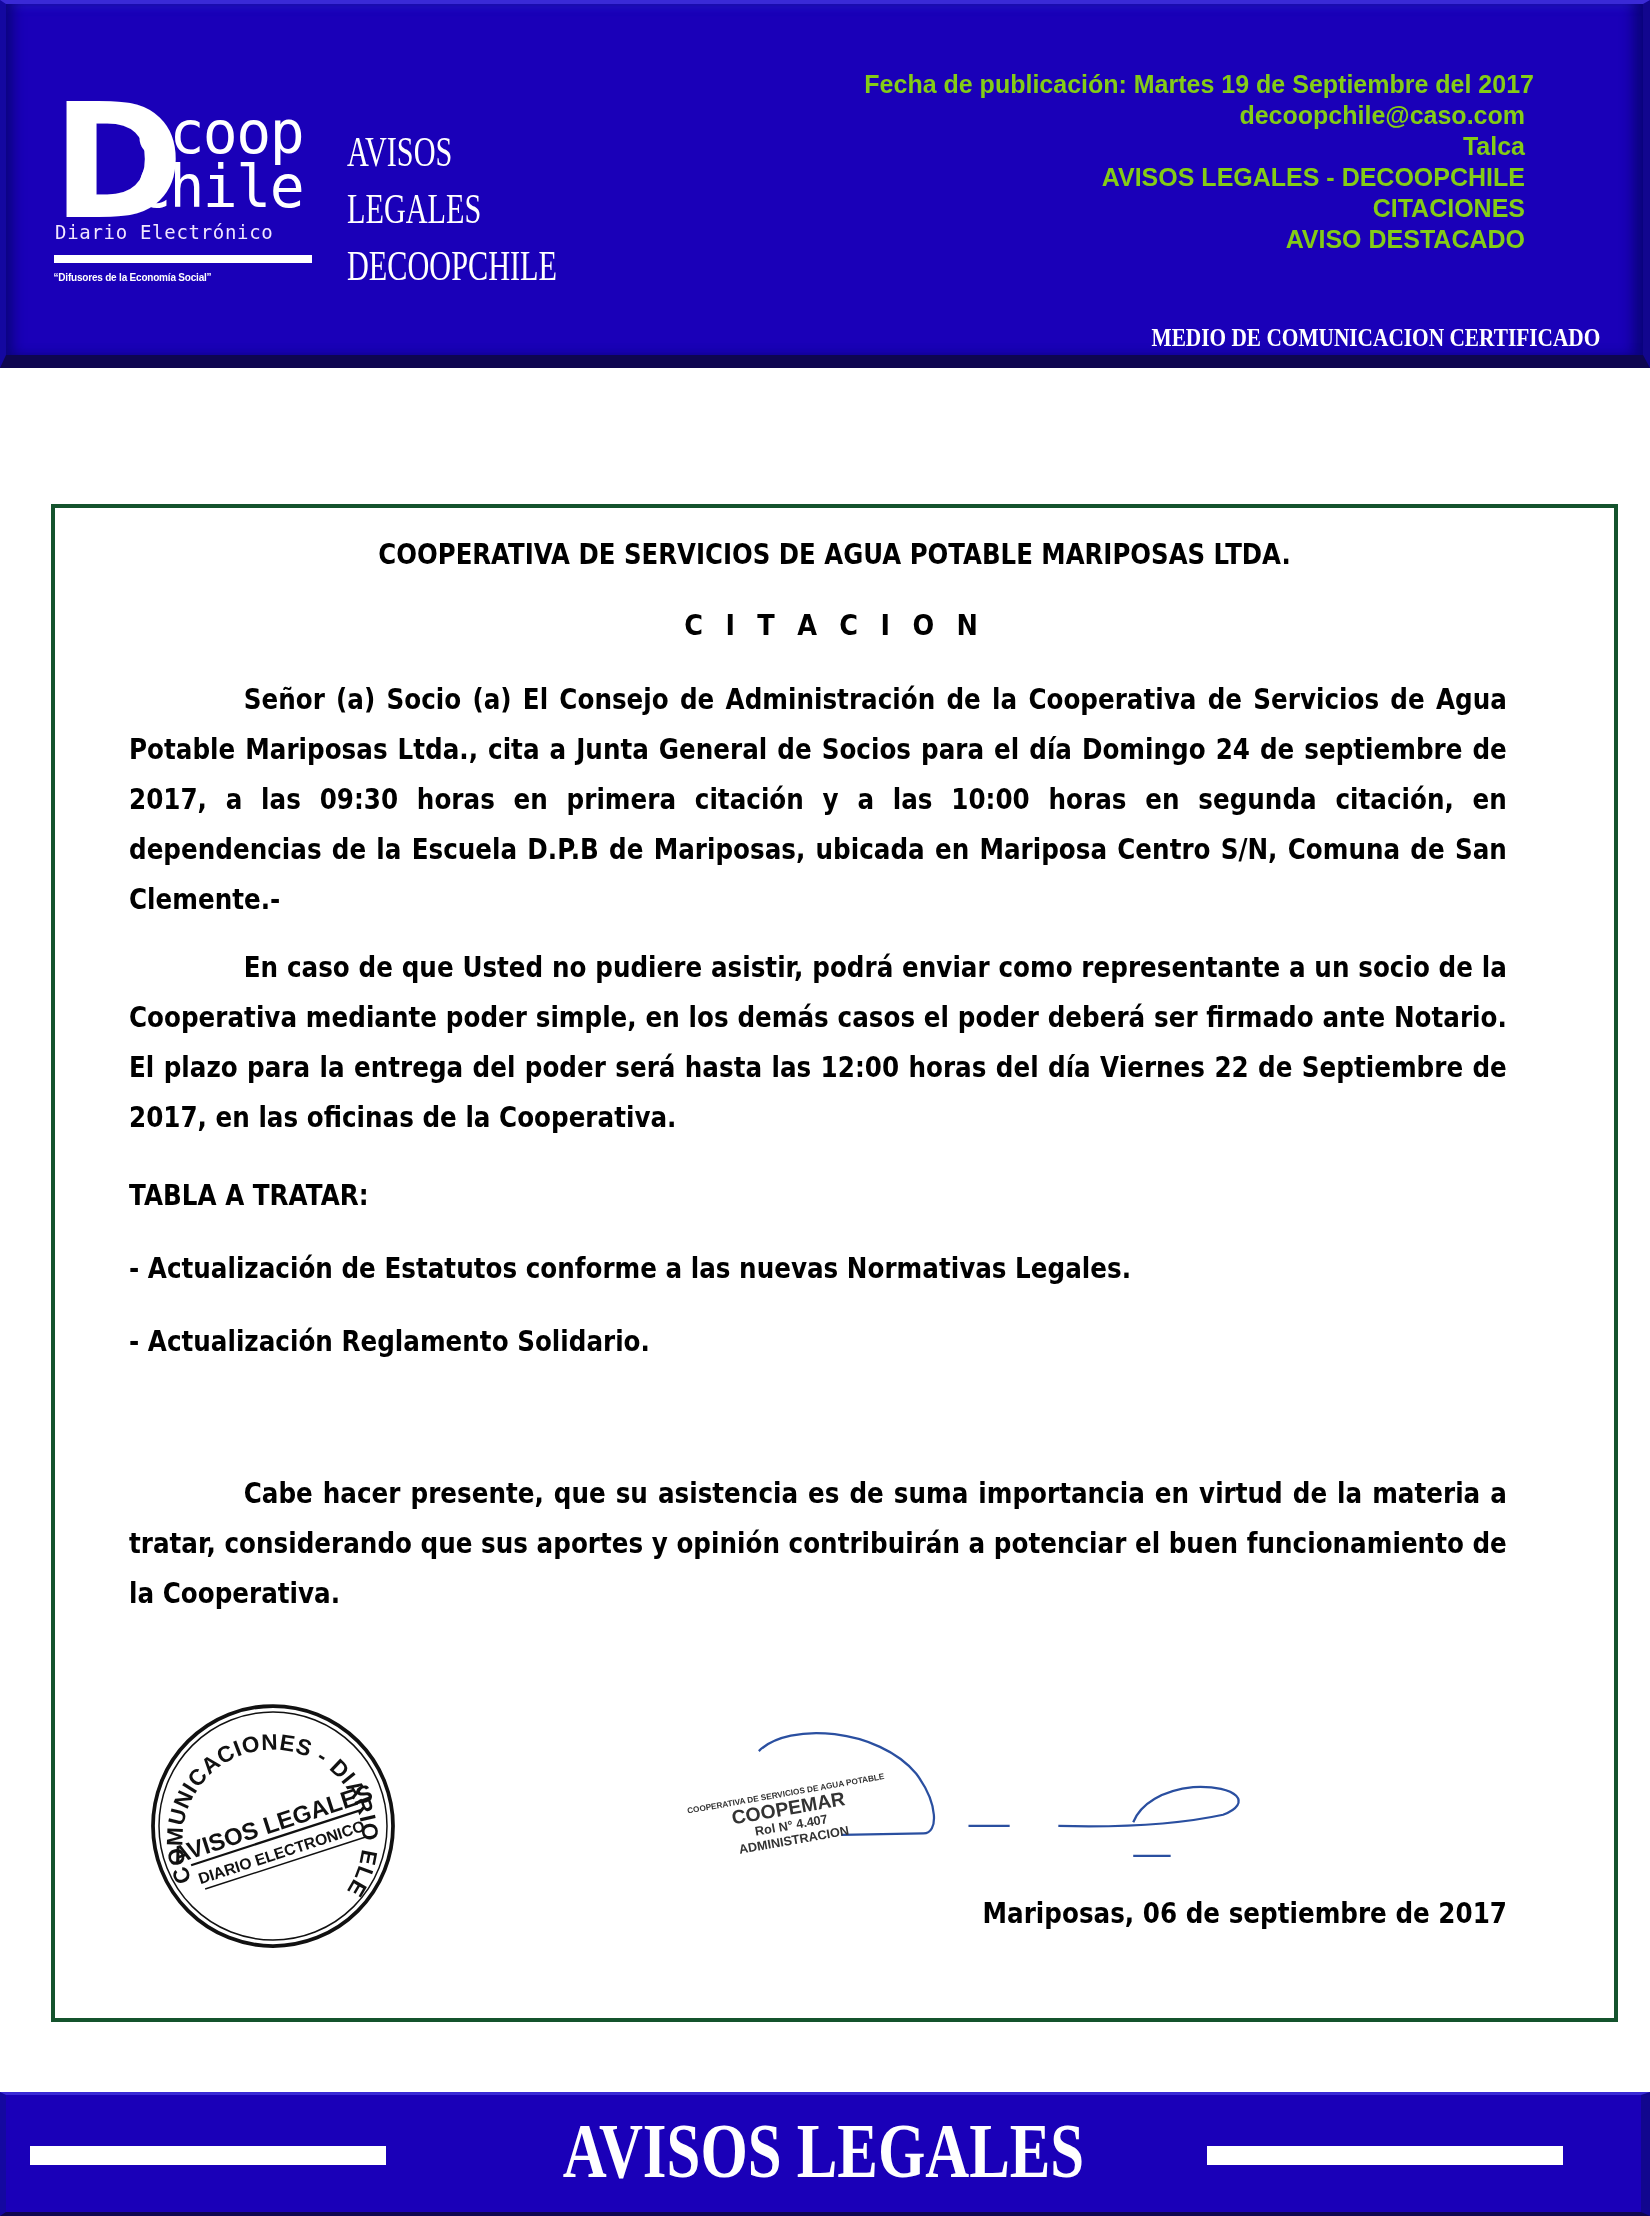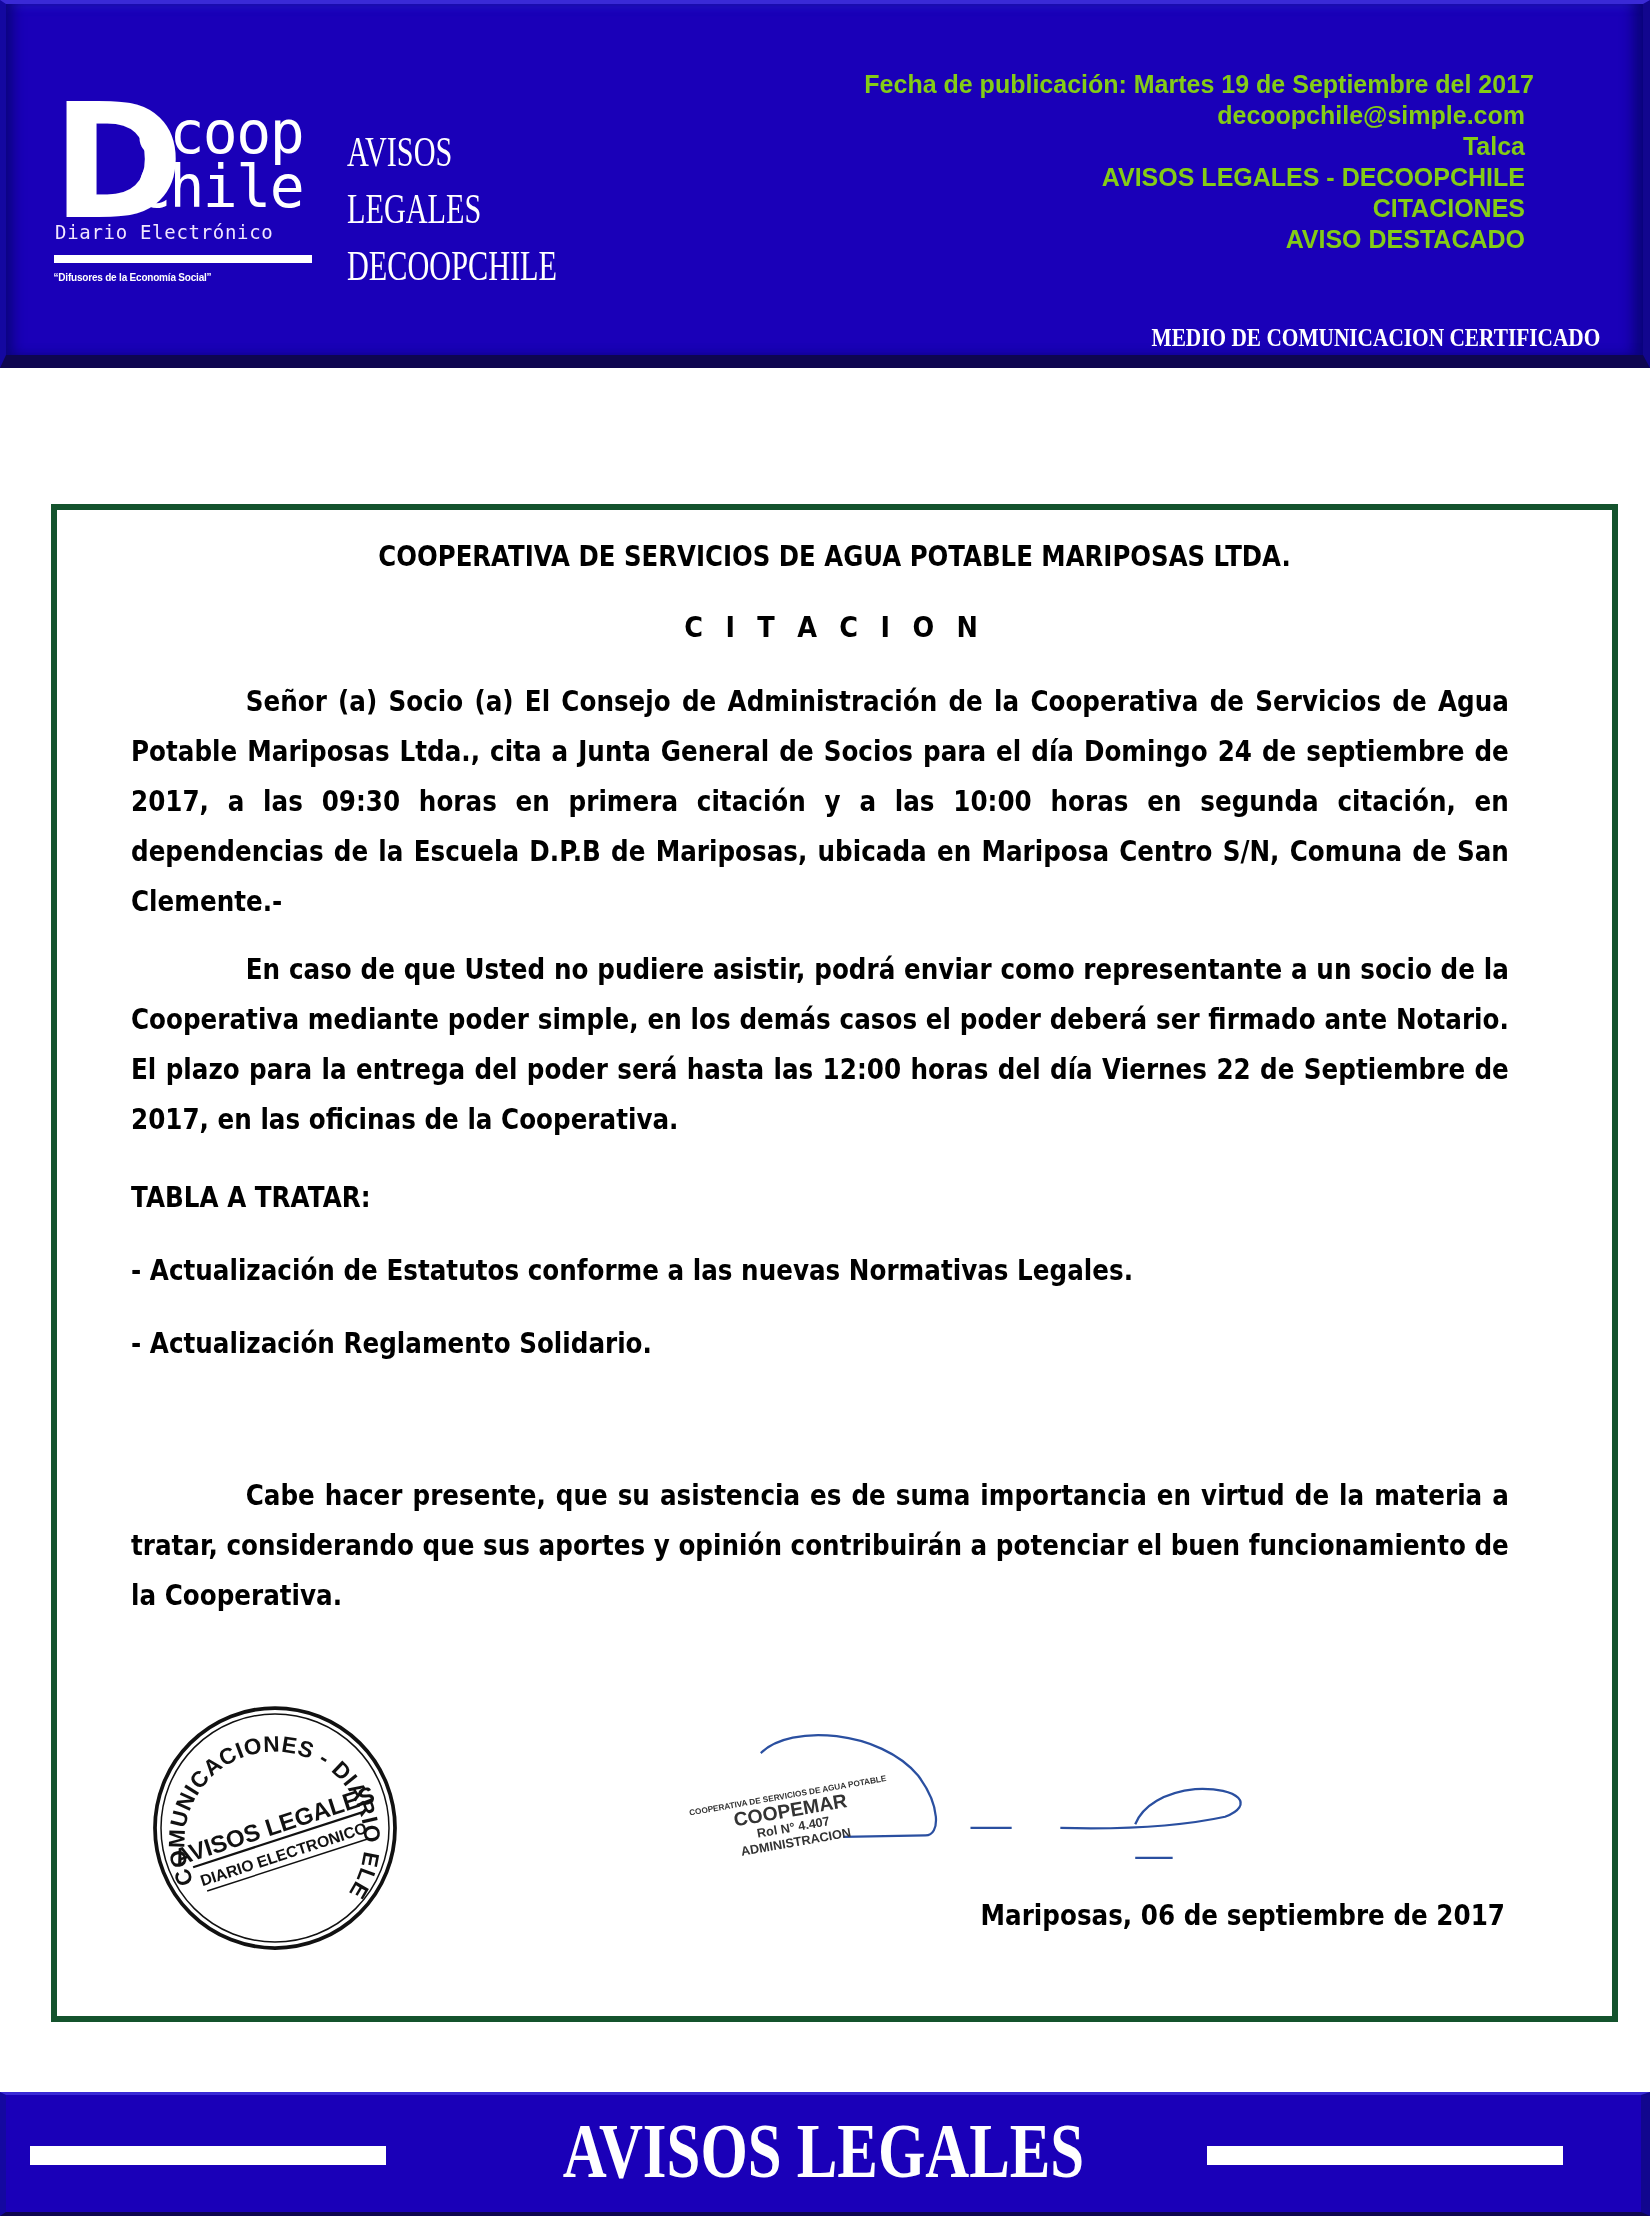--- a/index.html
+++ b/index.html
@@ -54,21 +54,21 @@
     .meta-first { margin-right: -9px; }
     .certificado {
       position: absolute; right: 43px; top: 319px;
       font-family: "Liberation Serif", serif; font-weight: bold; font-size: 26px; color: #ffffff;
       white-space: nowrap; transform: scaleX(0.82); transform-origin: right top;
     }
 
     
     .doc {
       position: absolute; left: 51px; top: 504px; width: 1567px; height: 1518px;
-      border: 6px solid #14532d; background: #ffffff;
+      border: 4px solid #14532d; background: #ffffff;
     }
     .doc-text {
       font-family: "DejaVu Sans", sans-serif; font-weight: bold; color: #000;
     }
     .coop-title {
       position: absolute; left: 0; right: 0; top: 30px; text-align: center;
       font-size: 28.4px; transform: scaleX(0.86);
     }
     .citacion-title {
       position: absolute; left: 0; right: 0; top: 101px; text-align: center;
@@ -129,21 +129,21 @@
   </div>
 
   <div class="avisos-stack">
     <div>AVISOS</div>
     <div>LEGALES</div>
     <div>DECOOPCHILE</div>
   </div>
 
   <div class="meta">
     <div class="meta-first">Fecha de publicación: Martes 19 de Septiembre del 2017</div>
-    <div>decoopchile@simple.com</div>
+    <div>decoopchile@caso.com</div>
     <div>Talca</div>
     <div>AVISOS LEGALES - DECOOPCHILE</div>
     <div>CITACIONES</div>
     <div>AVISO DESTACADO</div>
   </div>
 
   <div class="certificado">MEDIO DE COMUNICACION CERTIFICADO</div>
 </header>
 
 <main class="doc doc-text">

